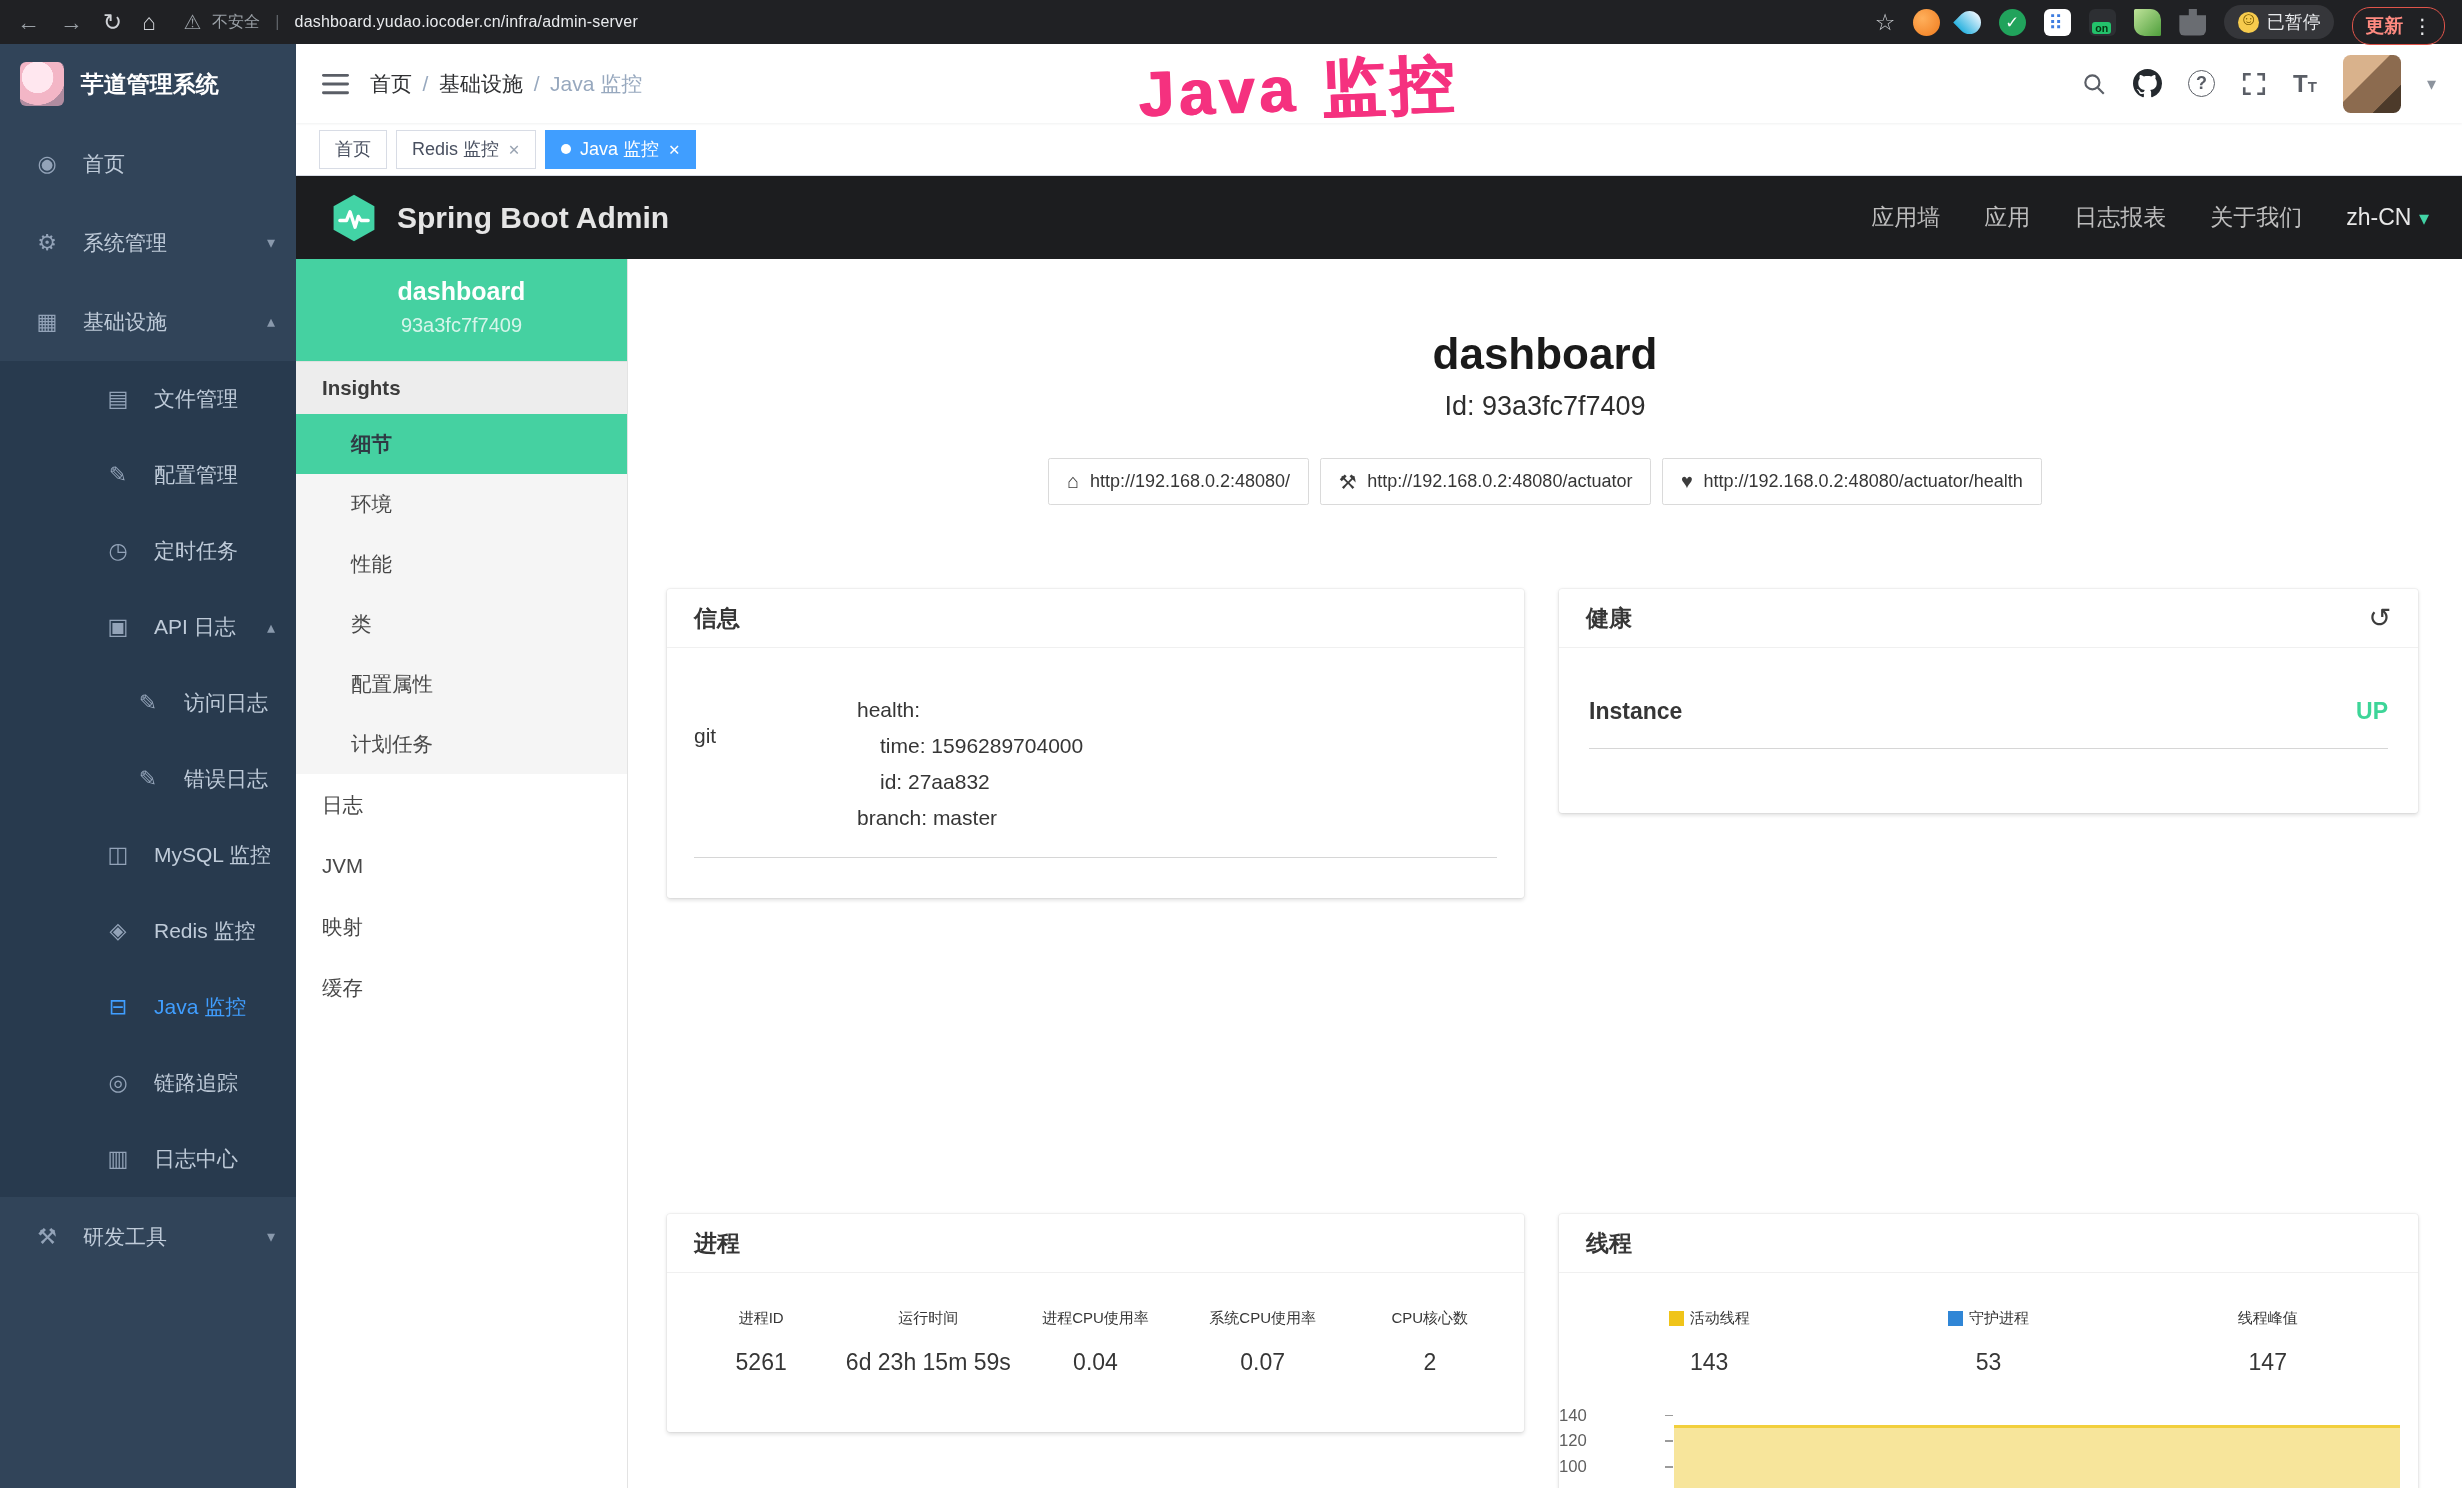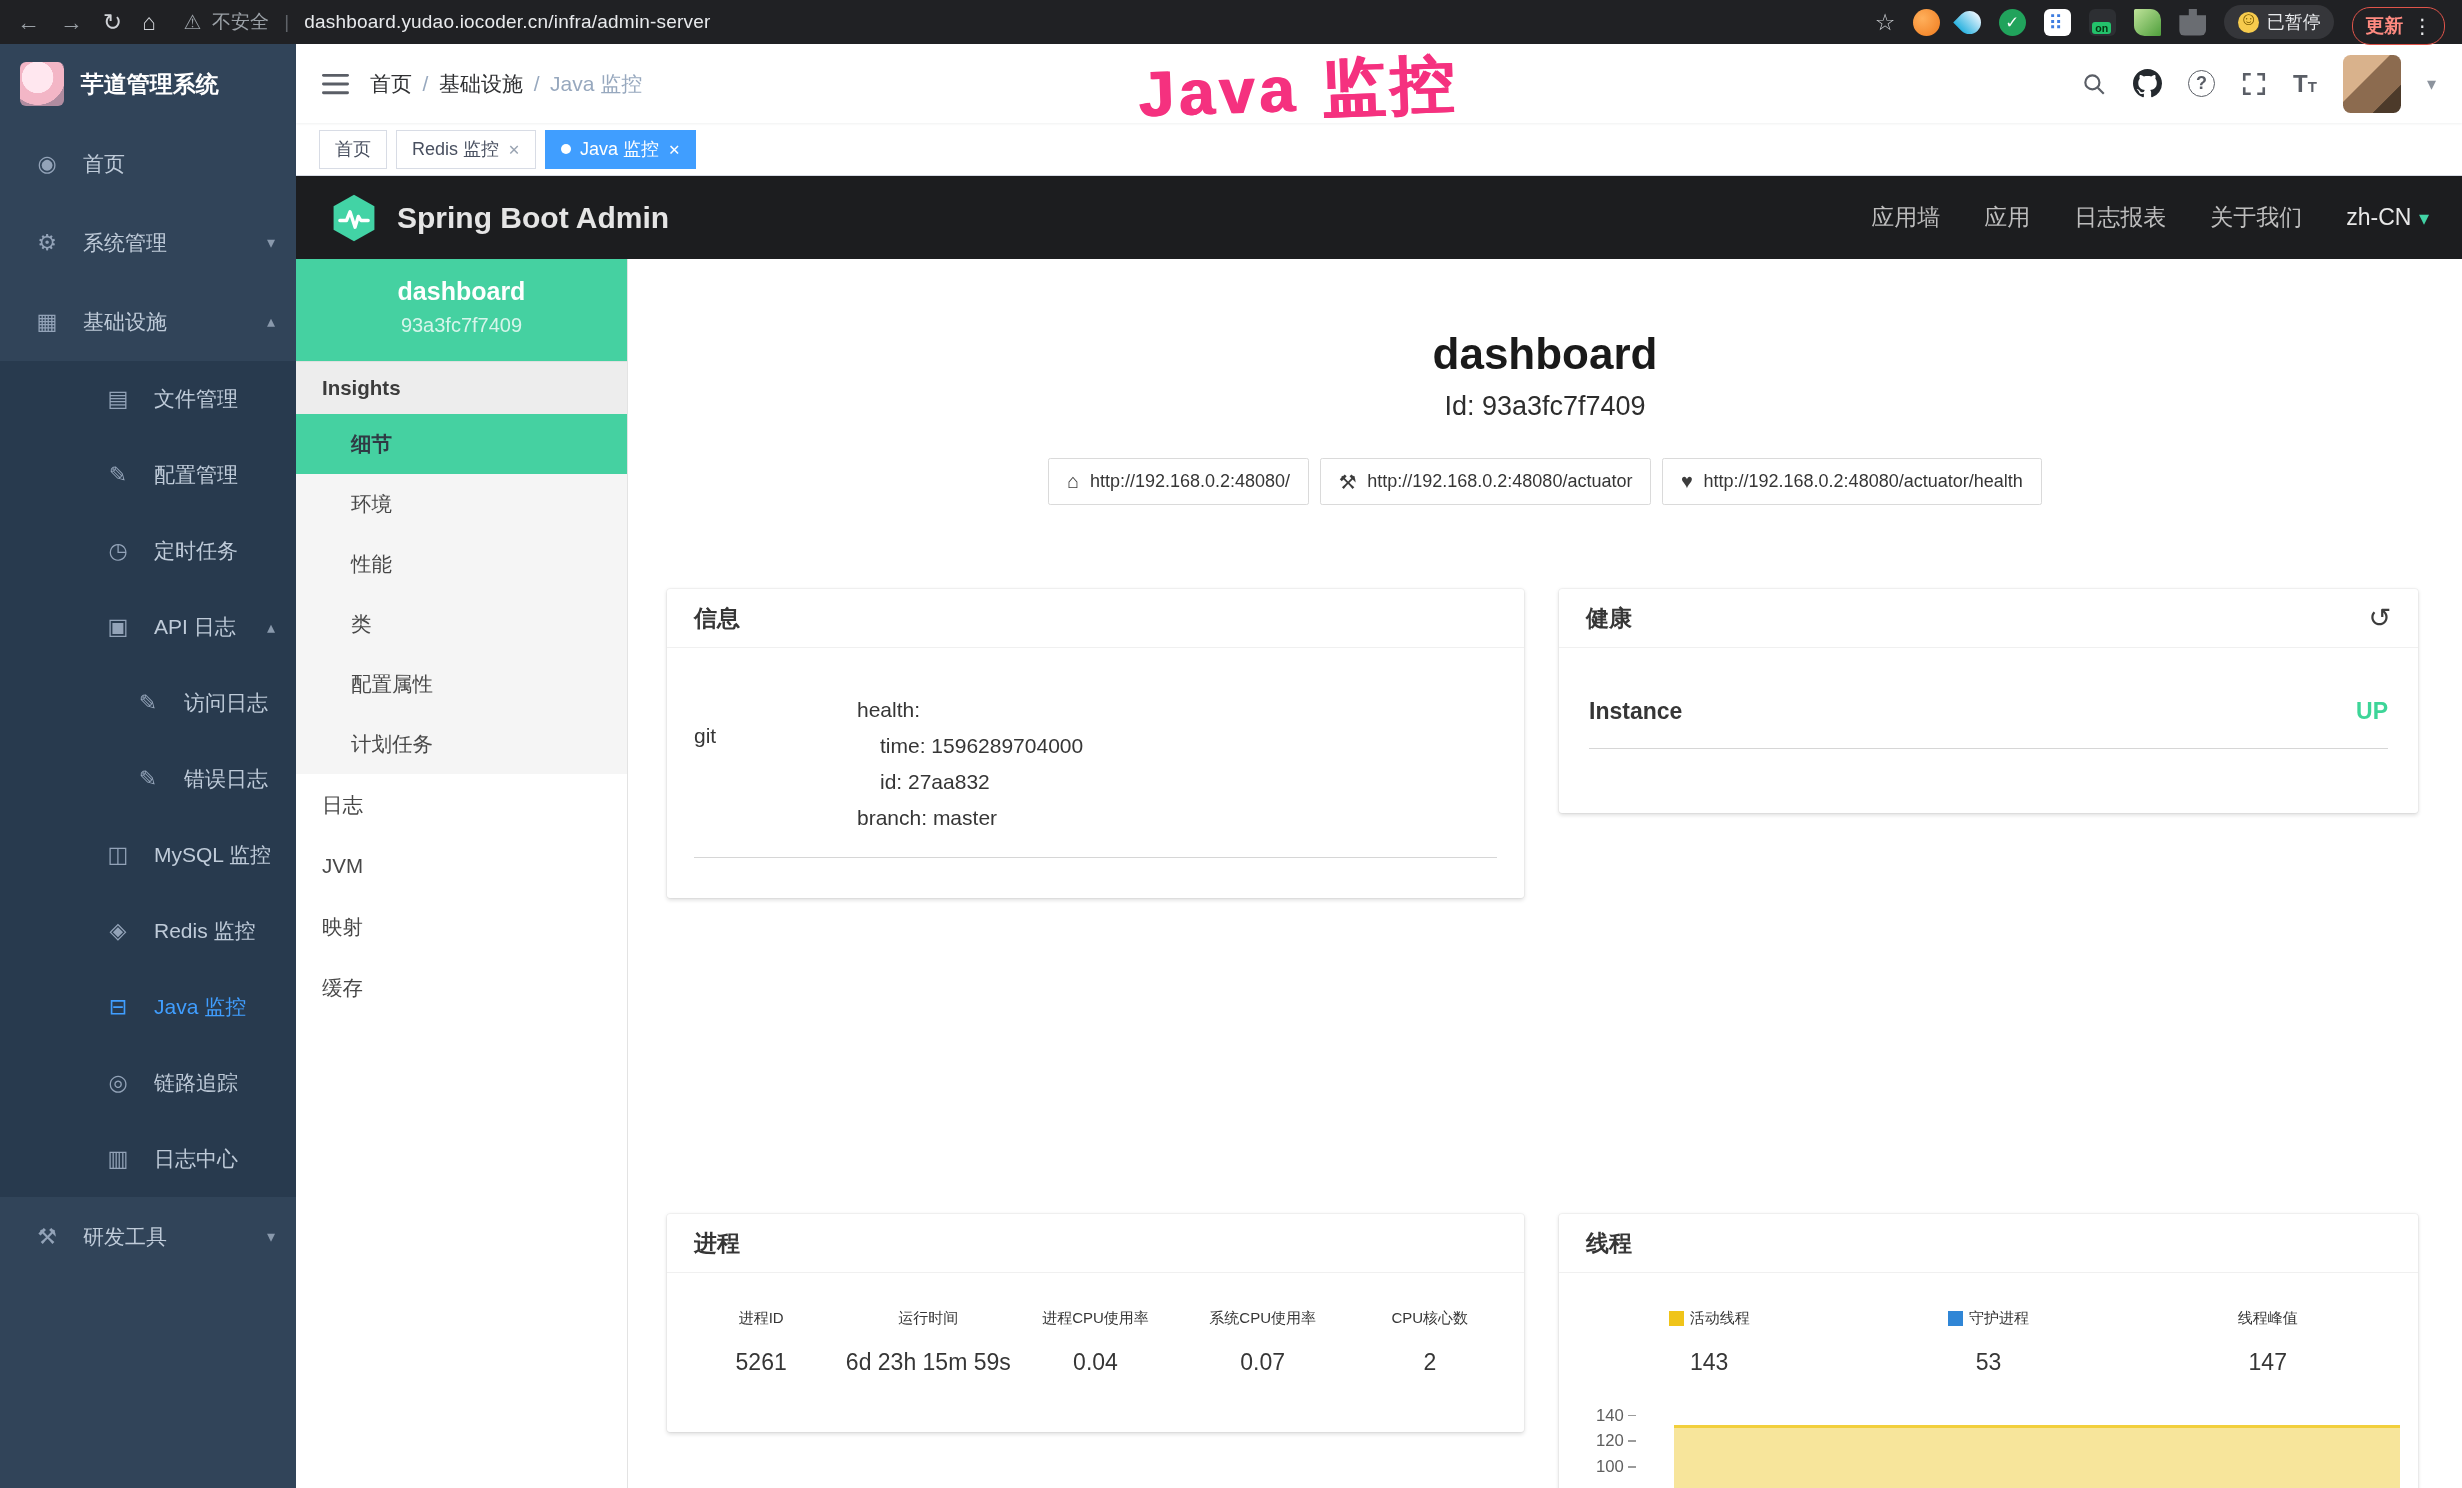--- a/index.html
+++ b/index.html
@@ -4,21 +4,21 @@
 <style>
   * { margin:0; padding:0; box-sizing:border-box; }
   html,body { width:2462px; height:1489px; overflow:hidden; background:#fff;
     font-family:"Liberation Sans","DejaVu Sans",sans-serif; }
 
   
   .chrome { position:absolute; left:0; top:0; width:2462px; height:44px; background:#202124;
     display:flex; align-items:center; padding:0 16.7px; gap:20px; z-index:50; }
   .cico { color:#9aa0a6; font-size:23px; line-height:1; }
   .cico.lite { color:#cfd2d6; }
-  .addr { display:flex; align-items:center; gap:10.6px; font-size:19px; margin-left:7.6px; }
+  .addr { display:flex; align-items:center; gap:10.6px; font-size:16px; margin-left:7.6px; }
   .addr .warn::before { content:"⚠"; color:#9aa0a6; font-size:20px; }
   .addr .sec { color:#9aa0a6; }
   .addr .sep { color:#5f6368; padding:0 4.6px; }
   .addr .url { color:#e8eaed; letter-spacing:0.2px; }
   .chrome-right { margin-left:auto; display:flex; align-items:center; gap:18px; }
   .ext { width:27px; height:27px; border-radius:50%; flex:0 0 auto; }
   .ext.sq { border-radius:6px; }
   .ext-fox { background:radial-gradient(circle at 35% 35%, #ffb05c, #f07b1d); }
   .ext-drop { background:linear-gradient(180deg,#e8f4fd,#2bb3e0); border-radius:50% 50% 50% 0; transform:rotate(45deg); width:23px; height:23px; }
   .ext-green { background:#21a35c; position:relative; }
@@ -149,21 +149,21 @@
   #card-process { left:39px; top:955px; width:857px; height:218px; }
   .cols { display:flex; padding:36px 10.6px 23px; }
   .col { flex:1; text-align:center; }
   .col .ch { font-size:15px; color:#363636; display:flex; align-items:center; justify-content:center; gap:6px; }
   .col .cv { font-size:23px; color:#363636; margin-top:21px; }
 
   #card-threads { left:931px; top:955px; width:859px; height:364px; }
   .sw { display:inline-block; width:15px; height:15px; }
   .sw-y { background:#f0c419; } .sw-b { background:#3086d6; }
   .tchart { position:absolute; left:0; right:0; top:184px; bottom:0; }
-  .tick { position:absolute; left:0; width:114px; display:flex; align-items:center; justify-content:center; gap:4.6px; }
+  .tick { position:absolute; left:0; width:114px; display:flex; align-items:center; justify-content:space-between; gap:4.6px; }
   .tick .tl { font-size:16.7px; color:#5f5f5f; }
   .tick .tm { width:7.6px; height:1.5px; background:#9b9b9b; }
   .band { position:absolute; left:115px; right:18px; top:27px; height:167px;
     background:#f7e59b; border-top:3px solid #f2cf3c; }
 </style>
 </head>
 <body>
 
 <div class="chrome">
   <span class="cico">←</span>

